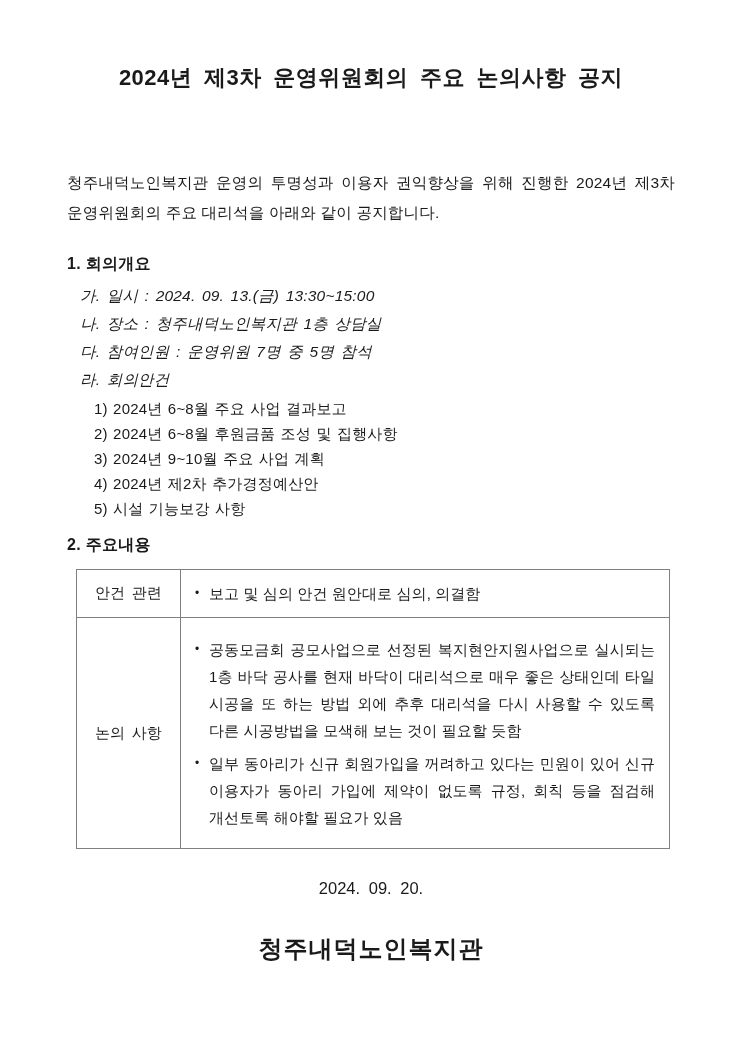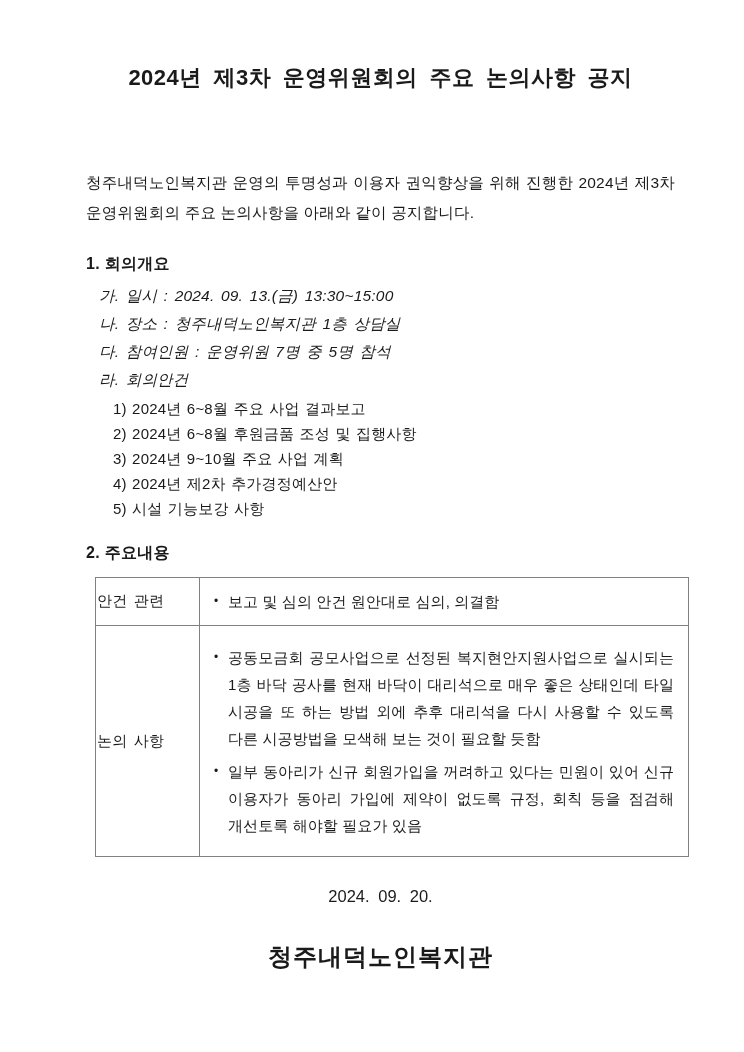--- a/index.html
+++ b/index.html
@@ -5,21 +5,21 @@
   * { box-sizing: border-box; }
   html, body { margin: 0; padding: 0; background: #e8e8e8; }
   .doc {
     position: relative;
     width: 744px;
     height: 1052px;
     margin: 0 auto;
     background: #ffffff;
     color: #1a1a1a;
     font-family: "Liberation Sans", "DejaVu Sans", sans-serif;
-    padding: 62px 69px 0 86px;
+    padding: 62px 69px 0 67px;
     overflow: hidden;
   }
   .title {
     margin: 0;
     font-size: 22px;
     line-height: 32px;
     font-weight: 700;
     text-align: center;
     letter-spacing: 0.5px;
     word-spacing: 5px;
@@ -33,21 +33,21 @@
     word-break: keep-all;
     letter-spacing: 0.2px;
   }
   .sec-h {
     margin: 26px 0 0 0;
     font-size: 16px;
     line-height: 20px;
     font-weight: 700;
     letter-spacing: 0.3px;
   }
-  .sec-h.second { margin-top: 22px; }
+  .sec-h.second { margin-top: 14px; }
   .info-list { margin: 8px 0 0 0; padding: 0 0 0 13px; list-style: none; }
   .info-list li {
     font-size: 15.5px;
     line-height: 28px;
     letter-spacing: 0.2px;
     word-spacing: 2px;
     white-space: nowrap;
     font-style: italic;
   }
   .agenda-list { margin: 2px 0 0 0; padding: 0 0 0 27px; list-style: none; }
@@ -64,21 +64,21 @@
     border-collapse: collapse;
     table-layout: fixed;
   }
   table.content-table td {
     border: 1px solid #808080;
     font-size: 15px;
     vertical-align: middle;
   }
   td.row-label {
     width: 104px;
-    text-align: left;
+    text-align: center;
     letter-spacing: 0.2px;
     word-spacing: 2px;
   }
   td.row-content { padding: 10px 14px 10px 12px; }
   tr.row-1 { height: 48px; }
   tr.row-2 { height: 231px; }
   ul.cell-list { margin: 0; padding: 0; list-style: none; }
   .cell-li {
     position: relative;
     padding-left: 16px;
@@ -111,21 +111,21 @@
     letter-spacing: 1px;
   }
 </style>
 </head>
 <body>
 
 <div class="doc">
 
   <h1 class="title">2024년 제3차 운영위원회의 주요 논의사항 공지</h1>
 
-  <p class="intro">청주내덕노인복지관 운영의 투명성과 이용자 권익향상을 위해 진행한 2024년 제3차 운영위원회의 주요 논의사항을 아래와 같이 공지합니다.</p>
+  <p class="intro">청주내덕노인복지관 운영의 투명성과 이용자 권익향상을 위해 진행한 2024년 제3차 운영위원회의 주요 대리석을 아래와 같이 공지합니다.</p>
 
   <h2 class="sec-h">1. 회의개요</h2>
 
   <ul class="info-list">
     <li>가. 일시 : 2024. 09. 13.(금) 13:30~15:00</li>
     <li>나. 장소 : 청주내덕노인복지관 1층 상담실</li>
     <li>다. 참여인원 : 운영위원 7명 중 5명 참석</li>
     <li>라. 회의안건</li>
   </ul>
 

